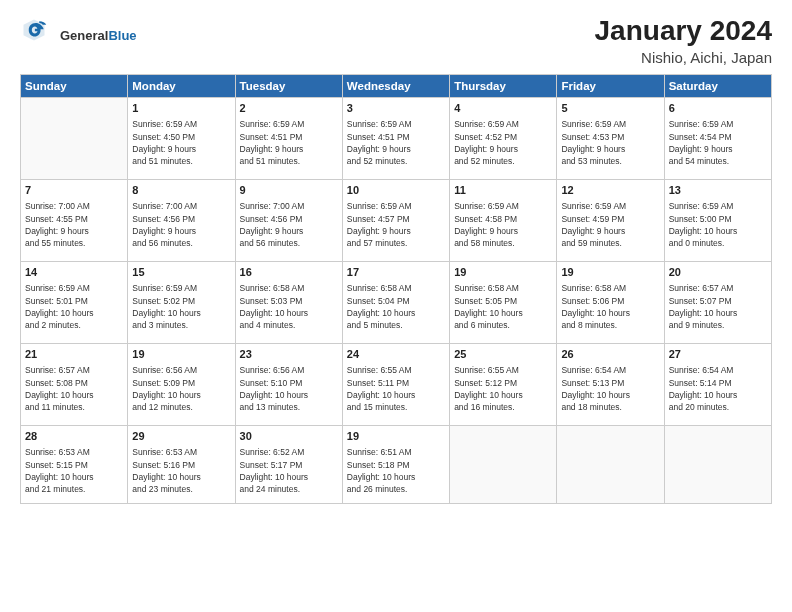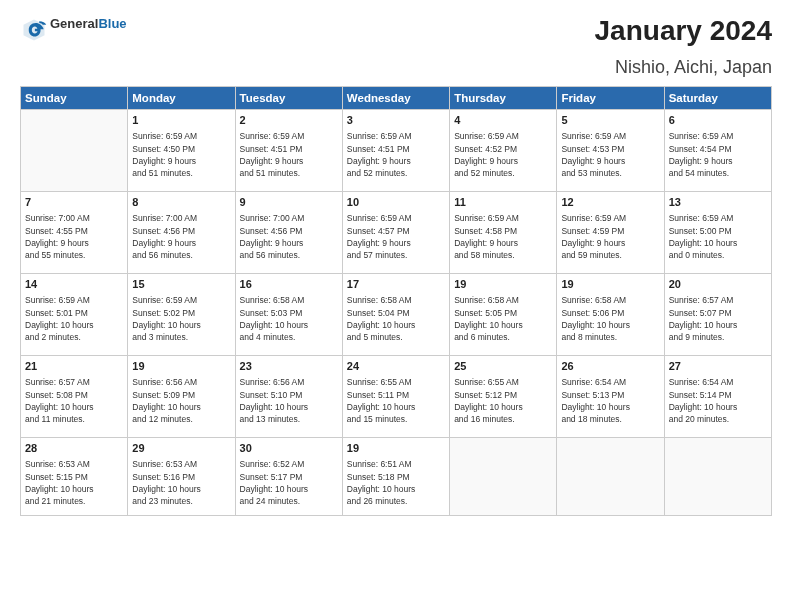--- a/index.html
+++ b/index.html
@@ -17,40 +17,40 @@
       background: #fff;
     }
     .header {
       display: flex;
       justify-content: space-between;
       align-items: flex-start;
       margin-bottom: 8px;
     }
     .logo {
       display: flex;
-      align-items: flex-start;
-      gap: 2px;
+      align-items: flex-end;
+      gap: 12px;
     }
     .logo-icon {
       width: 28px;
       height: 28px;
     }
     .title-block {
       text-align: right;
     }
     .month-title {
       font-size: 28px;
       font-weight: bold;
       color: #222;
       line-height: 1.1;
     }
     .subtitle {
-      font-size: 18px;
+      font-size: 15px;
       color: #444;
-      margin-top: 10px;
+      margin-top: 2px;
     }
     .calendar {
       width: 100%;
       border-collapse: collapse;
       table-layout: fixed;
       border-radius: 27px;
     }
     .calendar th {
       background: #2a6aad;
       color: #fff;

